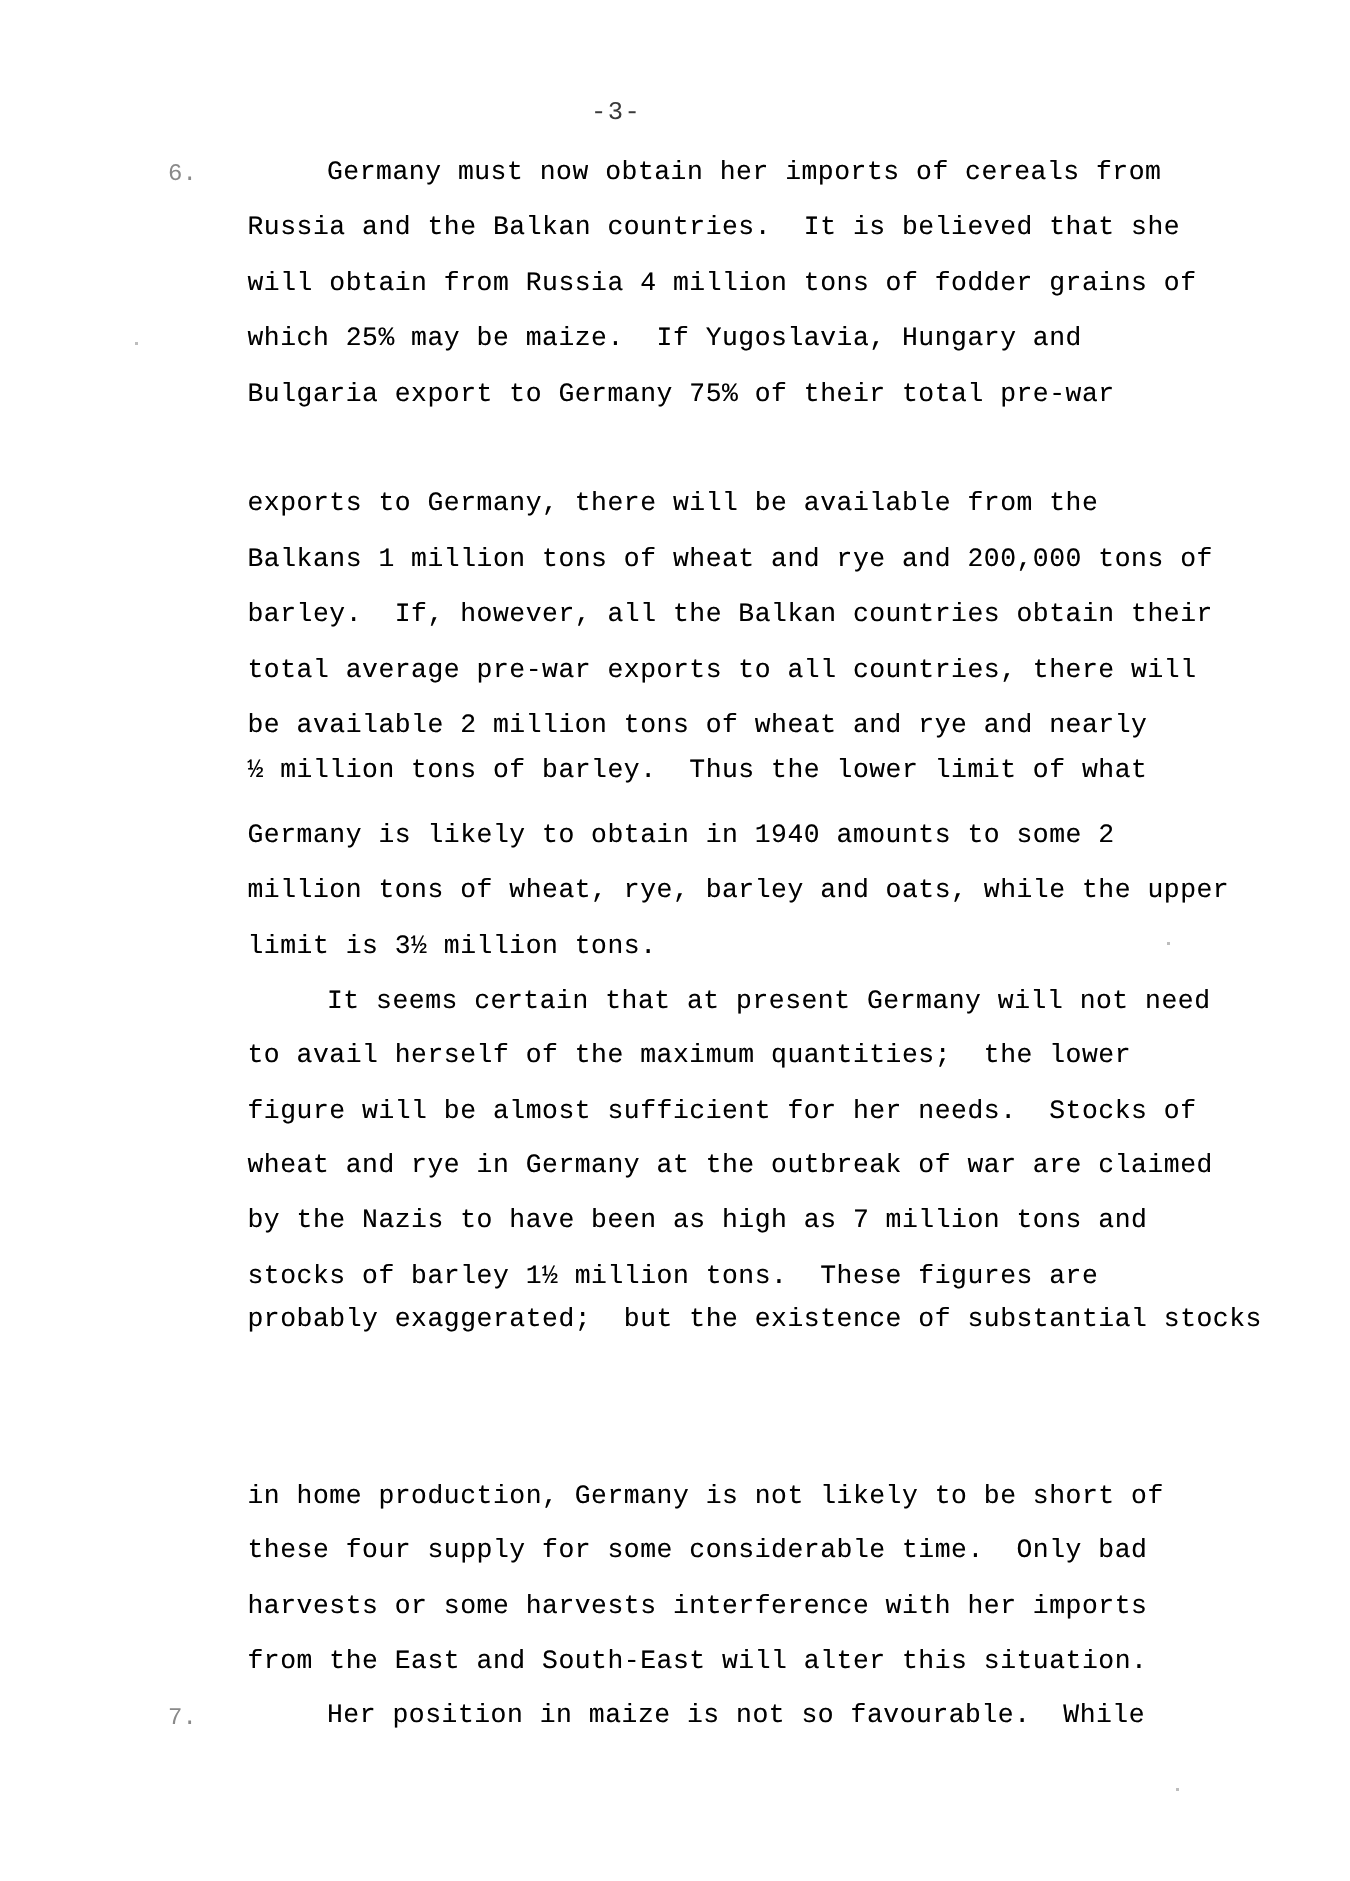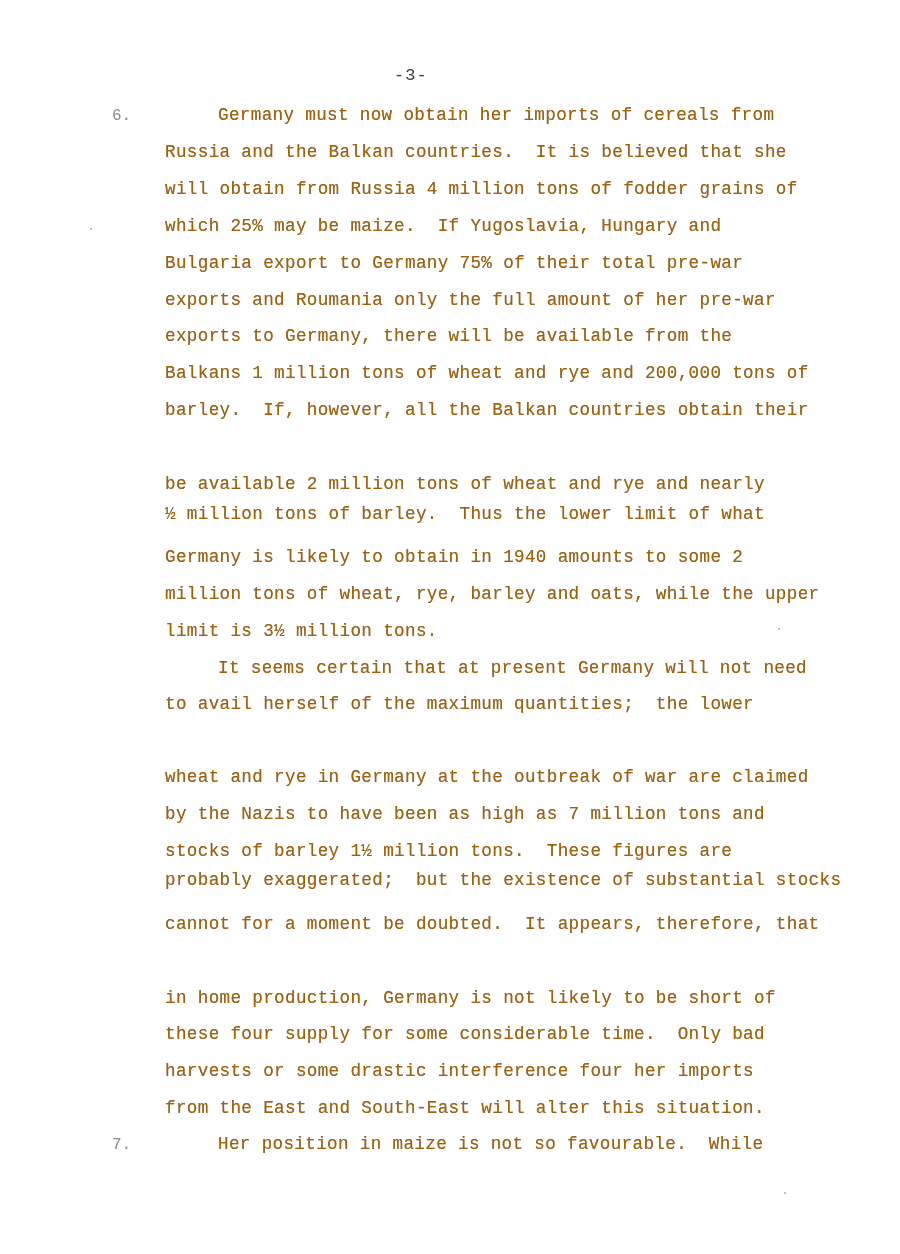--- a/index.html
+++ b/index.html
@@ -30,21 +30,21 @@
       letter-spacing: 1px;
       color: #3a3a3a;
     }
     .line {
       position: absolute;
       left: 165px;
       font-size: 17.6px;
       line-height: 20px;
       white-space: pre;
       letter-spacing: 0.35px;
-      color: #a16207;
+      color: #000000;
       text-shadow: 0 0 0.4px #999;
     }
     .line.indent { left: 218px; }
     .para-num {
       position: absolute;
       left: 112px;
       font-size: 16px;
       color: #8a8a8a;
     }
     .speck {
@@ -59,40 +59,40 @@
 <div class="page">
 
   <div class="page-number">-3-</div>
 
   <div class="para-num" style="top:107px">6.</div>
   <div class="line indent" style="top:105px">Germany must now obtain her imports of cereals from</div>
   <div class="line" style="top:142px">Russia and the Balkan countries.  It is believed that she</div>
   <div class="line" style="top:179px">will obtain from Russia 4 million tons of fodder grains of</div>
   <div class="line" style="top:216px">which 25% may be maize.  If Yugoslavia, Hungary and</div>
   <div class="line" style="top:253px">Bulgaria export to Germany 75% of their total pre-war</div>
-  <div class="line" style="top:290px">exports and Roumania only the full amount of her pre-war</div>
   <div class="line" style="top:326px">exports to Germany, there will be available from the</div>
   <div class="line" style="top:363px">Balkans 1 million tons of wheat and rye and 200,000 tons of</div>
   <div class="line" style="top:400px">barley.  If, however, all the Balkan countries obtain their</div>
+  <div class="line" style="top:437px">total average pre-war exports to all countries, there will</div>
   <div class="line" style="top:474px">be available 2 million tons of wheat and rye and nearly</div>
   <div class="line" style="top:504px">½ million tons of barley.  Thus the lower limit of what</div>
   <div class="line" style="top:547px">Germany is likely to obtain in 1940 amounts to some 2</div>
   <div class="line" style="top:584px">million tons of wheat, rye, barley and oats, while the upper</div>
   <div class="line" style="top:621px">limit is 3½ million tons.</div>
 
   <div class="line indent" style="top:658px">It seems certain that at present Germany will not need</div>
   <div class="line" style="top:694px">to avail herself of the maximum quantities;  the lower</div>
+  <div class="line" style="top:731px">figure will be almost sufficient for her needs.  Stocks of</div>
   <div class="line" style="top:767px">wheat and rye in Germany at the outbreak of war are claimed</div>
   <div class="line" style="top:804px">by the Nazis to have been as high as 7 million tons and</div>
   <div class="line" style="top:841px">stocks of barley 1½ million tons.  These figures are</div>
   <div class="line" style="top:870px">probably exaggerated;  but the existence of substantial stocks</div>
-  <div class="line" style="top:914px">cannot for a moment be doubted.  It appears, therefore, that</div>
   <div class="line" style="top:988px">in home production, Germany is not likely to be short of</div>
   <div class="line" style="top:1024px">these four supply for some considerable time.  Only bad</div>
-  <div class="line" style="top:1061px">harvests or some drastic interference four her imports</div>
+  <div class="line" style="top:1061px">harvests or some harvests interference with her imports</div>
   <div class="line" style="top:1098px">from the East and South-East will alter this situation.</div>
 
   <div class="para-num" style="top:1136px">7.</div>
   <div class="line indent" style="top:1134px">Her position in maize is not so favourable.  While</div>
 
   <div class="speck" style="left:90px;top:228px"></div>
   <div class="speck" style="left:778px;top:628px"></div>
   <div class="speck" style="left:784px;top:1192px"></div>
 </div>
 

